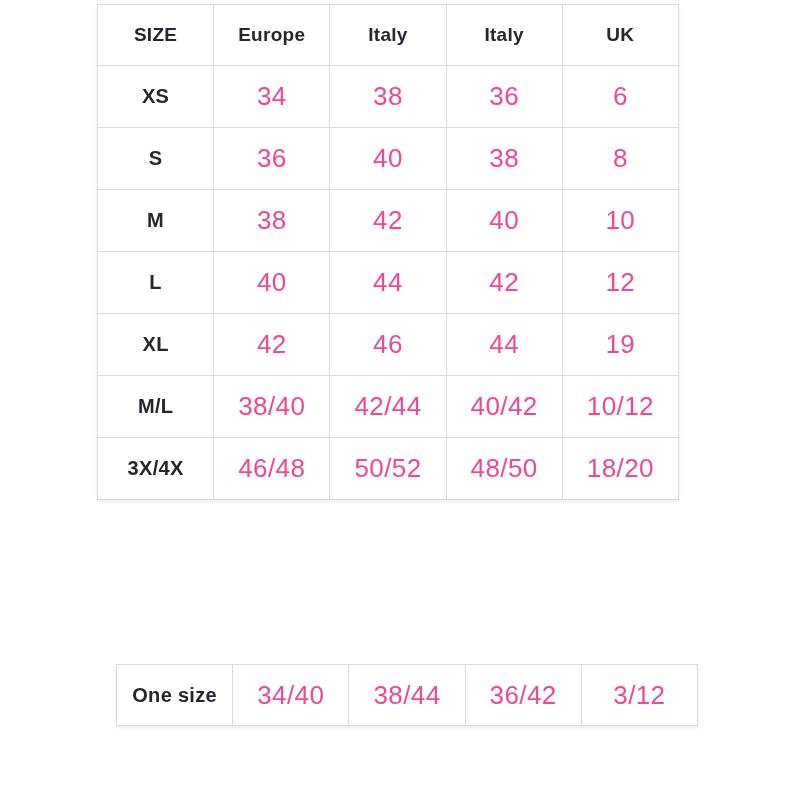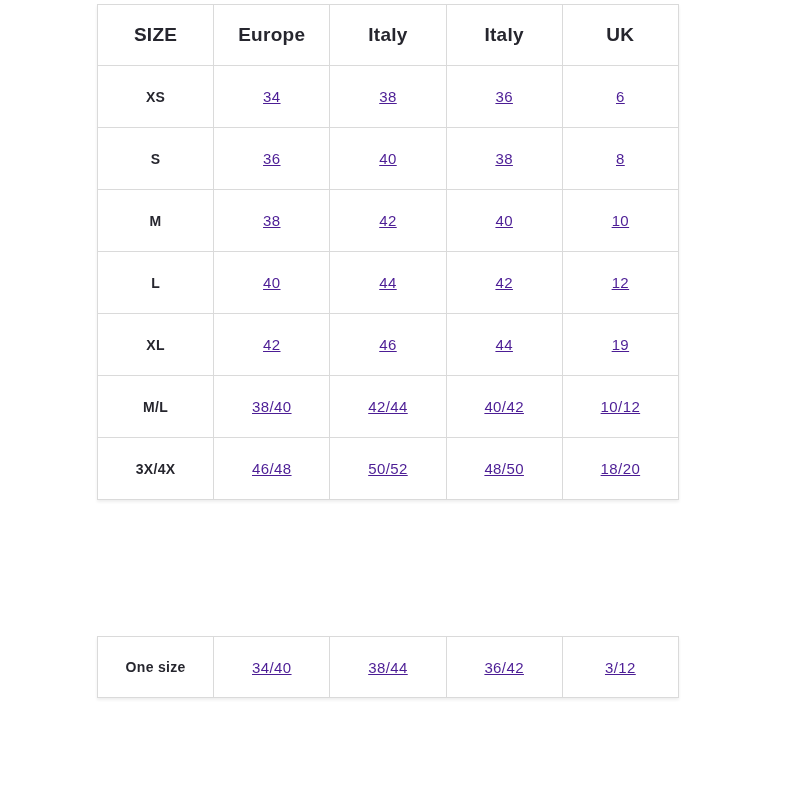--- a/index.html
+++ b/index.html
@@ -17,21 +17,21 @@
   table.size-table {
     position: absolute;
     left: 97px;
     width: 582px;
     border-collapse: collapse;
     table-layout: fixed;
     background: #ffffff;
     box-shadow: 0 2px 3px rgba(0,0,0,0.07);
   }
   #main-table { top: 4px; }
-  #special-table { top: 636px; }
+  #special-table { top: 664px; margin-left: 19px; }
 
   table.size-table th,
   table.size-table td {
     border: 1px solid #dadada;
     text-align: center;
     vertical-align: middle;
     padding: 0 4px;
     background: #ffffff;
   }
 
@@ -42,31 +42,30 @@
     font-weight: bold;
     color: #26262e;
     letter-spacing: 0.3px;
   }
 
   
   table.size-table tbody tr { height: 62px; }
   #special-table tbody tr { height: 61px; }
 
   table.size-table tbody th {
-    font-size: 14px;
+    font-size: 20px;
     font-weight: bold;
     color: #26262e;
     letter-spacing: 0.3px;
   }
   table.size-table tbody td {
-    font-size: 15px;
+    font-size: 26px;
     font-weight: normal;
-    color: #4c1d95;
+    color: #ec4899;
     letter-spacing: 0.4px;
-    text-decoration: underline;
   }
 </style>
 </head>
 <body>
 
 <div class="canvas">
 
   <table class="size-table" id="main-table">
     <colgroup>
       <col style="width:20%">

